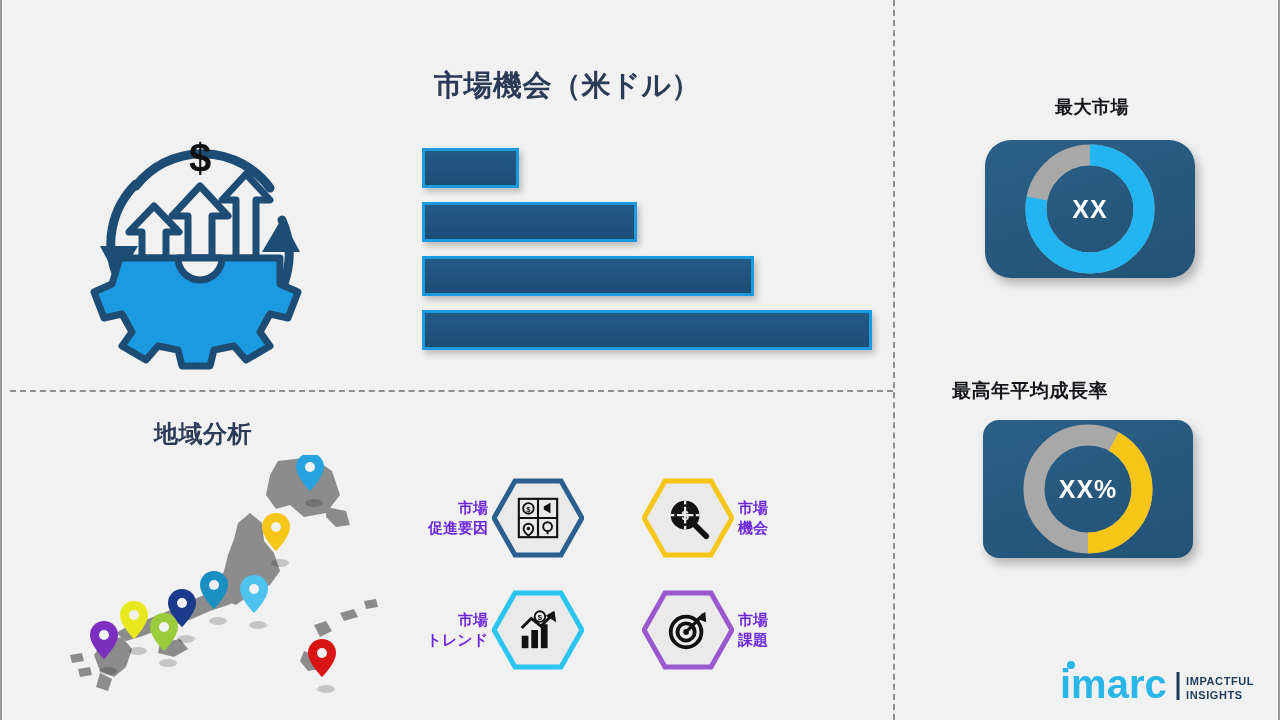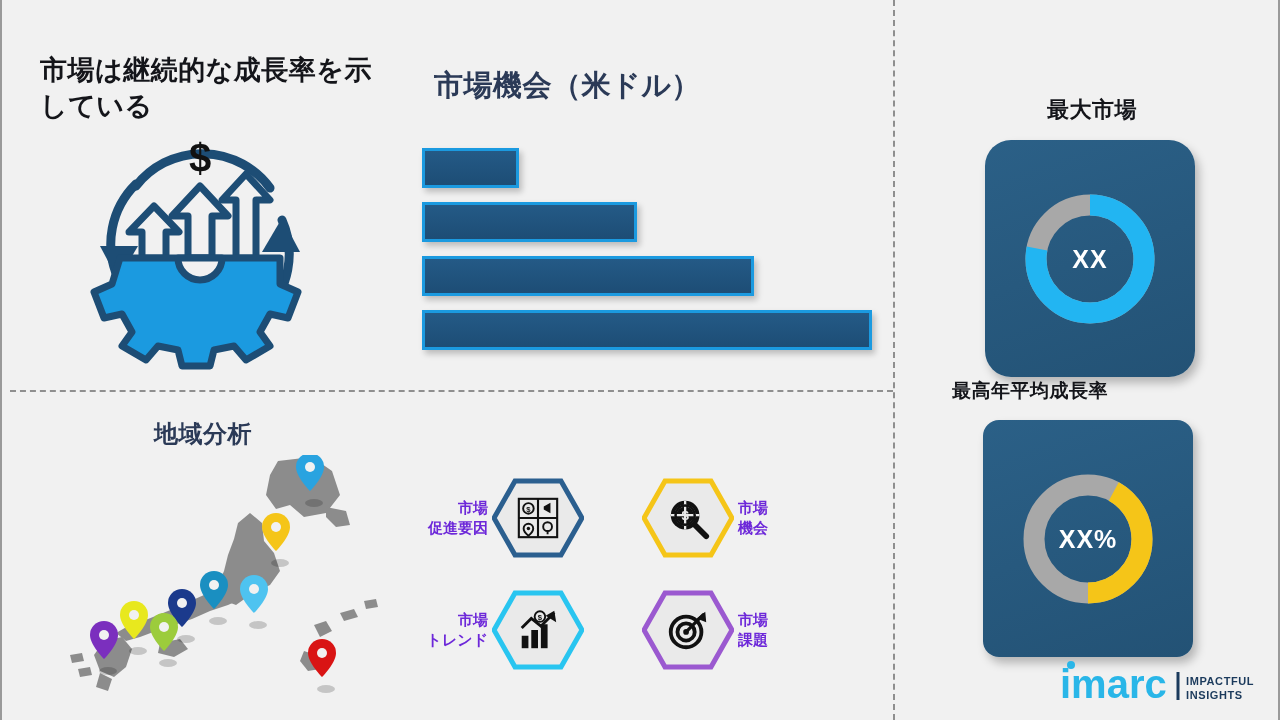--- a/index.html
+++ b/index.html
@@ -44,40 +44,40 @@
   #title-regional{
     position:absolute;left:152px;top:420px;width:300px;
     font-size:24px;line-height:1.2;
   }
   #title-dynamics{
     position:absolute;left:470px;top:420px;width:360px;
     font-size:28px;line-height:1.2;
   }
   #title-largest{
     position:absolute;left:960px;top:95px;width:260px;text-align:center;
-    font-size:22px;
+    font-size:18px;
   }
   #title-cagr{
     position:absolute;left:950px;top:378px;width:280px;text-align:left;
     font-size:19px;
   }
   
   #growth-icon{position:absolute;left:72px;top:128px;width:252px;height:242px;}
   
   #bar-chart{position:absolute;left:420px;top:148px;width:460px;height:200px;}
   .bar{
     position:absolute;left:0;height:40px;
     background:linear-gradient(180deg,#245a86 0%,#1d4d75 100%);
     border:3px solid #1b9ae0;
     box-sizing:border-box;
     box-shadow:3px 4px 6px rgba(0,0,0,.22);
   }
   
   .donut-card{
-    position:absolute;width:210px;height:237px;
+    position:absolute;width:210px;height:138px;
     background:linear-gradient(160deg,#2b6087 0%,#235275 100%);
     border-radius:26px;
     box-shadow:4px 6px 10px rgba(0,0,0,.25);
   }
   #card-largest{left:983px;top:140px;}
   #card-cagr{left:981px;top:420px;border-radius:16px;}
   .donut-svg{position:absolute;left:50%;top:50%;transform:translate(-50%,-50%);}
   .donut-label{
     position:absolute;left:0;right:0;top:50%;transform:translateY(-50%);
     text-align:center;color:#ffffff;font-weight:bold;font-size:25px;
@@ -103,21 +103,20 @@
   #logo{position:absolute;left:1058px;top:658px;width:200px;height:48px;}
 </style>
 </head>
 <body>
 
 <div class="slide">
 
   <div class="v-divider"></div>
   <div class="h-divider"></div>
 
-  <div id="title-growth" class="h-dark">市場は継続的な成長率を示している</div>
 
   <svg id="growth-icon" viewBox="0 0 252 242">
 
     <path d="M44 150 A84 84 0 0 1 62 56" fill="none" stroke="#1d4d75" stroke-width="9" stroke-linecap="round"></path>
     <path d="M62 58 A84 84 0 0 1 196 60" fill="none" stroke="#1d4d75" stroke-width="9" stroke-linecap="round"></path>
     <path d="M208 92 A84 84 0 0 1 190 186" fill="none" stroke="#1d4d75" stroke-width="9" stroke-linecap="round"></path>
     <path d="M190 186 A84 84 0 0 1 60 184" fill="none" stroke="#1d4d75" stroke-width="9" stroke-linecap="round"></path>
     <polygon points="44,152 26,118 64,118" fill="#1d4d75"></polygon>
     <polygon points="208,90 226,124 188,124" fill="#1d4d75"></polygon>
 

